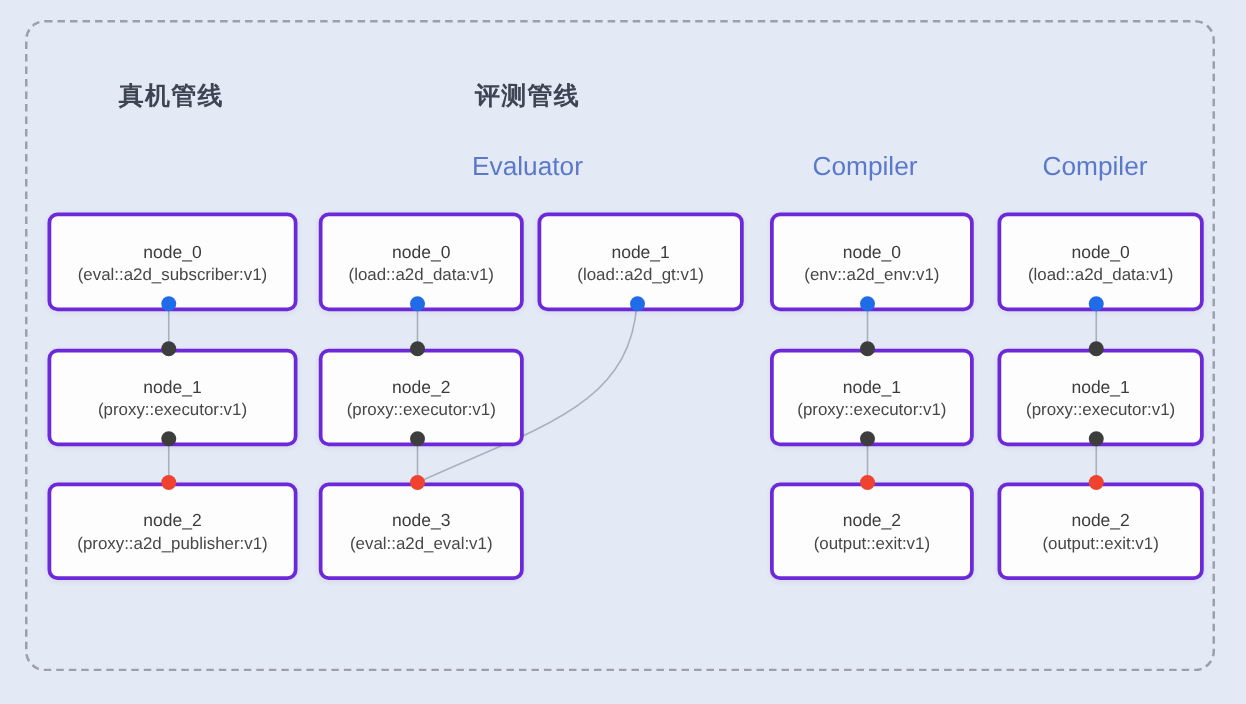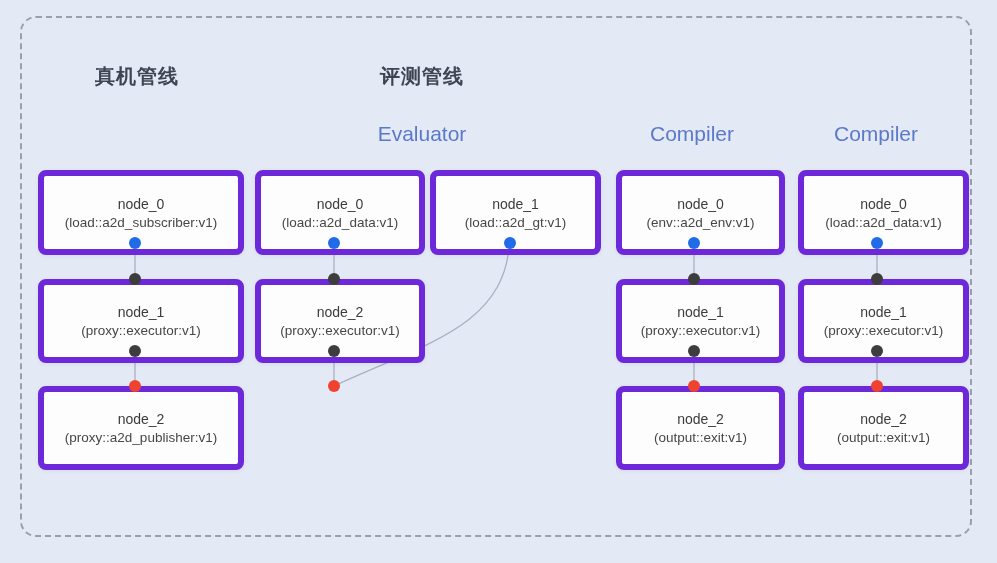--- a/index.html
+++ b/index.html
@@ -35,21 +35,21 @@
   }
   .title-en {
     position: absolute; top: 122px; width: 220px;
     text-align: center; z-index: 2;
     font-size: 21px; color: var(--title-en, #5b79c9);
   }
 
   .node {
     position: absolute; z-index: 2;
     background: #fdfdfe;
-    border: 6px solid #6d28d9;
+    border: 3px solid #6d28d9;
     border-radius: 8px;
     box-shadow: 0 1px 4px rgba(50,60,90,0.08);
     display: flex; flex-direction: column;
     align-items: center; justify-content: center;
     gap: 3px;
   }
   .node .n-name { font-size: 14px; color: #3c3c3c; }
   .node .n-type { font-size: 13.5px; color: #474747; }
 
   .dot {
@@ -91,21 +91,21 @@
   </svg>
 
   <div class="title-zh" style="left:27px">真机管线</div>
   <div class="title-zh" style="left:312px">评测管线</div>
   <div class="title-en" style="left:312px">Evaluator</div>
   <div class="title-en" style="left:582px">Compiler</div>
   <div class="title-en" style="left:766px">Compiler</div>
 
   <div class="node c1 r1">
     <span class="n-name">node_0</span>
-    <span class="n-type">(load::a2d_subscriber:v1)</span>
+    <span class="n-type">(eval::a2d_subscriber:v1)</span>
   </div>
   <div class="node c1 r2">
     <span class="n-name">node_1</span>
     <span class="n-type">(proxy::executor:v1)</span>
   </div>
   <div class="node c1 r3">
     <span class="n-name">node_2</span>
     <span class="n-type">(proxy::a2d_publisher:v1)</span>
   </div>
 
@@ -113,20 +113,24 @@
     <span class="n-name">node_0</span>
     <span class="n-type">(load::a2d_data:v1)</span>
   </div>
   <div class="node c2b r1">
     <span class="n-name">node_1</span>
     <span class="n-type">(load::a2d_gt:v1)</span>
   </div>
   <div class="node c2a r2">
     <span class="n-name">node_2</span>
     <span class="n-type">(proxy::executor:v1)</span>
+  </div>
+  <div class="node c2a r3">
+    <span class="n-name">node_3</span>
+    <span class="n-type">(eval::a2d_eval:v1)</span>
   </div>
 
   <div class="node c3 r1">
     <span class="n-name">node_0</span>
     <span class="n-type">(env::a2d_env:v1)</span>
   </div>
   <div class="node c3 r2">
     <span class="n-name">node_1</span>
     <span class="n-type">(proxy::executor:v1)</span>
   </div>

